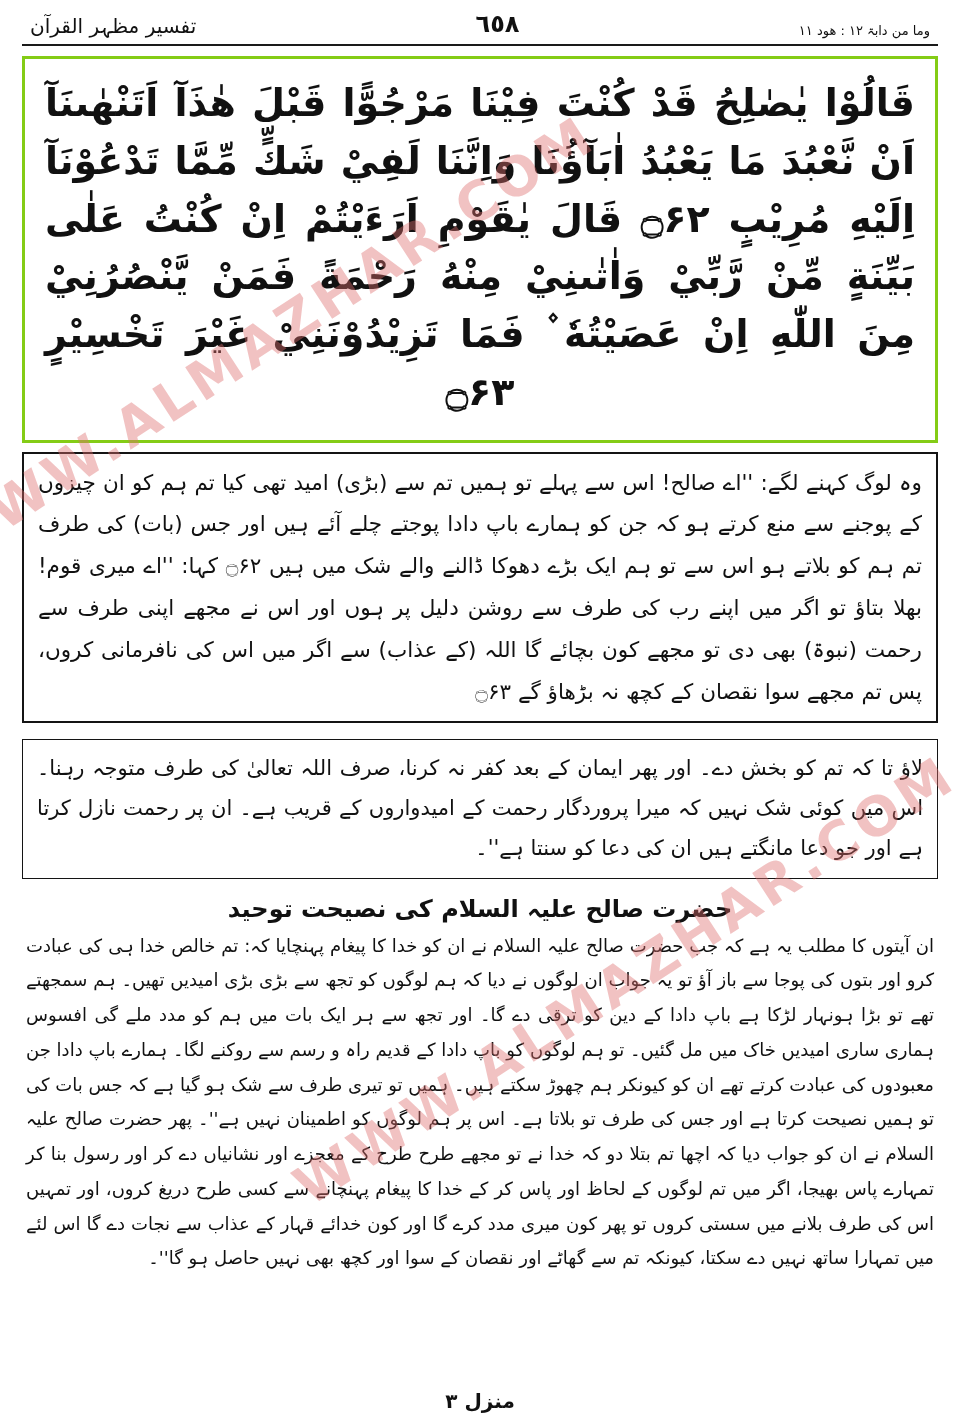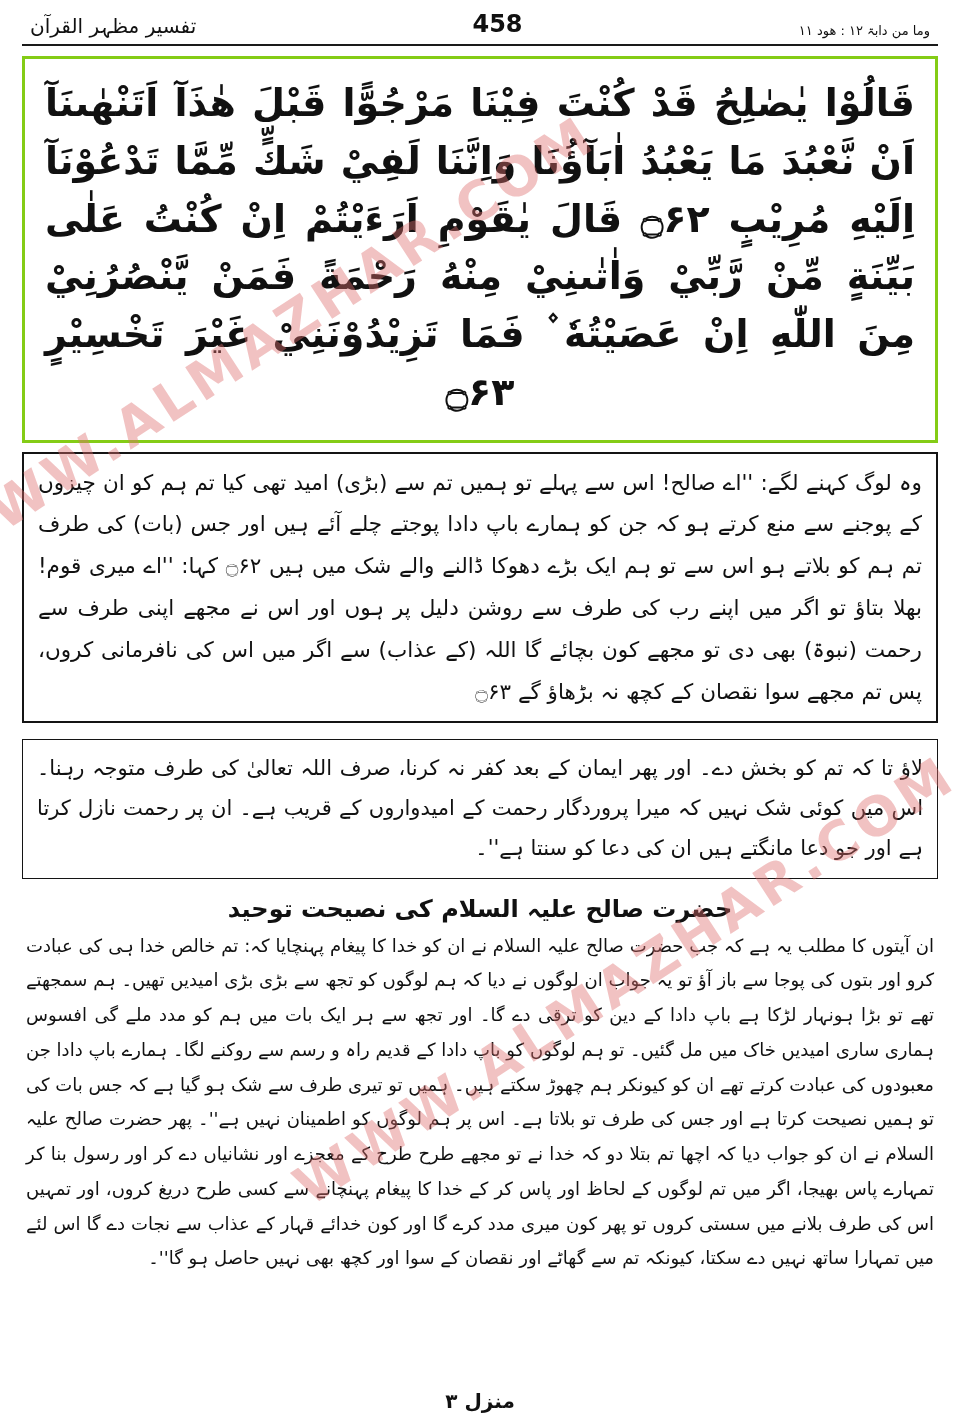--- a/index.html
+++ b/index.html
@@ -51,21 +51,21 @@
   .wm1{left:-60px;top:520px;}
   .wm2{left:300px;top:1160px;}
 </style>
 </head>
 <body>
 
 <div class="page">
 
   <div class="header">
     <div class="juz">وما من دابۃ ۱۲ : ھود ۱۱</div>
-    <div class="pageno">458</div>
+    <div class="pageno">٦٥٨</div>
     <div class="title">تفسیر مظہر القرآن</div>
   </div>
 
   <div class="quran-box">
     <div>قَالُوْا يٰصٰلِحُ قَدْ كُنْتَ فِيْنَا مَرْجُوًّا قَبْلَ هٰذَآ اَتَنْهٰىنَآ اَنْ نَّعْبُدَ مَا يَعْبُدُ اٰبَآؤُنَا وَاِنَّنَا لَفِيْ شَكٍّ مِّمَّا تَدْعُوْنَآ اِلَيْهِ مُرِيْبٍ ۝۶۲ قَالَ يٰقَوْمِ اَرَءَيْتُمْ اِنْ كُنْتُ عَلٰى بَيِّنَةٍ مِّنْ رَّبِّيْ وَاٰتٰىنِيْ مِنْهُ رَحْمَةً فَمَنْ يَّنْصُرُنِيْ مِنَ اللّٰهِ اِنْ عَصَيْتُهٗ ۫ فَمَا تَزِيْدُوْنَنِيْ غَيْرَ تَخْسِيْرٍ ۝۶۳</div>
   </div>
 
   <div class="trans-box">
     <div>وہ لوگ کہنے لگے: ''اے صالح! اس سے پہلے تو ہمیں تم سے (بڑی) امید تھی کیا تم ہم کو ان چیزوں کے پوجنے سے منع کرتے ہو کہ جن کو ہمارے باپ دادا پوجتے چلے آئے ہیں اور جس (بات) کی طرف تم ہم کو بلاتے ہو اس سے تو ہم ایک بڑے دھوکا ڈالنے والے شک میں ہیں ۝۶۲ کہا: ''اے میری قوم! بھلا بتاؤ تو اگر میں اپنے رب کی طرف سے روشن دلیل پر ہوں اور اس نے مجھے اپنی طرف سے رحمت (نبوۃ) بھی دی تو مجھے کون بچائے گا اللہ (کے عذاب) سے اگر میں اس کی نافرمانی کروں، پس تم مجھے سوا نقصان کے کچھ نہ بڑھاؤ گے ۝۶۳</div>
   </div>

